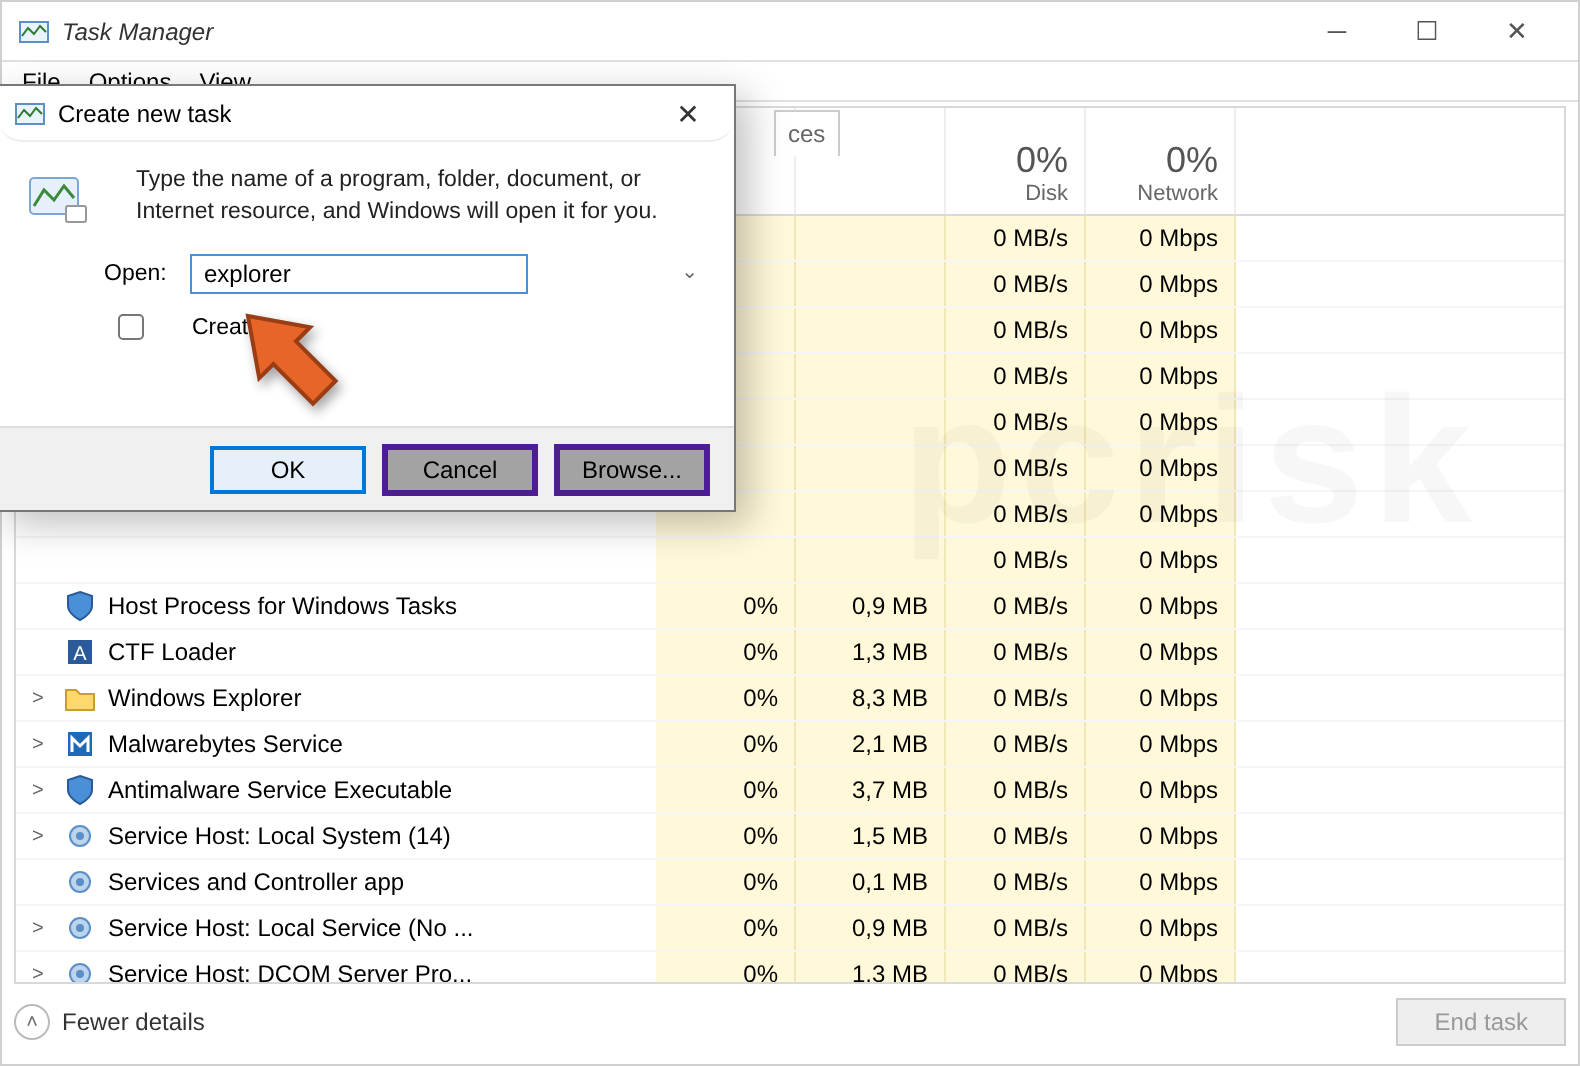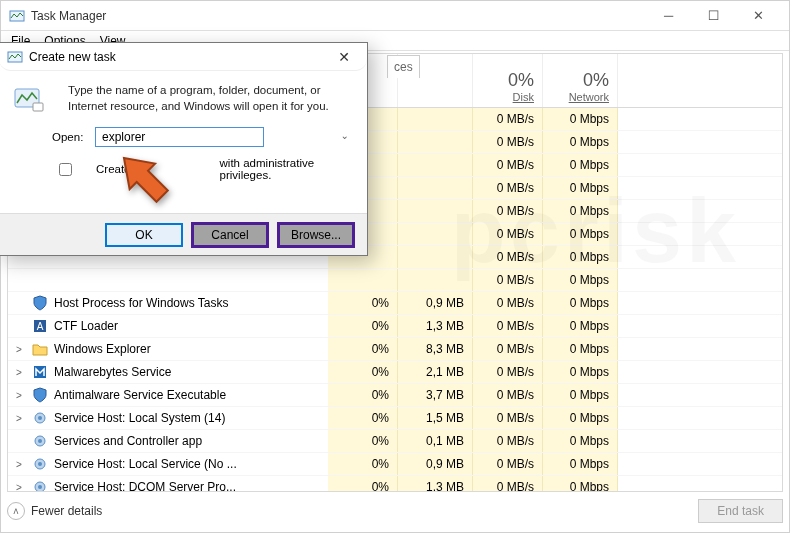--- a/index.html
+++ b/index.html
@@ -2,37 +2,37 @@
 <html><head>
 <meta charset="utf-8">
 <style>
 * { box-sizing: border-box; margin: 0; padding: 0; font-family: "Segoe UI", Tahoma, sans-serif; }
 body { width: 790px; height: 533px; background: #fff; position: relative; overflow: hidden; }
 
 
 .tm-window { position: absolute; inset: 0; border: 1px solid #d0d0d0; background: #fff; }
 .tm-titlebar { height: 30px; display: flex; align-items: center; padding: 0 8px; background: #fff; border-bottom: 1px solid #e0e0e0; }
 .tm-title-icon { width: 16px; height: 16px; margin-right: 6px; }
-.tm-title { font-size: 12px; color: #333; flex: 1; }
+.tm-title { font-size: 12px; color: #333; flex: 1; font-style: italic; }
 .tm-ctrls { display: flex; }
 .tm-ctrl { width: 45px; height: 28px; display: flex; align-items: center; justify-content: center; color: #555; font-size: 13px; cursor: default; }
 .tm-menubar { height: 20px; display: flex; align-items: center; padding: 0 4px; font-size: 12px; color: #000; gap: 2px; border-bottom: 1px solid #e0e0e0; }
 .tm-menu-item { padding: 0 6px; cursor: default; }
 .tm-body { position: absolute; top: 52px; left: 6px; right: 6px; bottom: 40px; border: 1px solid #d9d9d9; background: #fff; overflow: hidden; }
 
 
 .tm-header { position: absolute; top: 0; left: 0; right: 0; height: 54px; display: flex; border-bottom: 1px solid #d9d9d9; font-size: 12px; color: #666; }
 .col-name { flex: 0 0 320px; }
 .col-cpu { flex: 0 0 70px; }
 .col-mem { flex: 0 0 75px; }
 .col-disk { flex: 0 0 70px; }
 .col-net { flex: 0 0 75px; }
 .tm-header .hcell { display: flex; flex-direction: column; justify-content: flex-end; align-items: flex-end; padding: 4px 8px; border-right: 1px solid #eee; }
 .tm-header .hcell .pct { font-size: 18px; color: #555; }
-.tm-header .hcell .lbl { font-size: 11px; color: #666; text-decoration: underline; }
+.tm-header .hcell .lbl { font-size: 11px; color: #666; }
 
 
 .tm-rows { position: absolute; top: 54px; left: 0; right: 0; bottom: 0; overflow-y: auto; }
 .tm-row { display: flex; height: 23px; align-items: center; font-size: 12px; color: #000; border-bottom: 1px solid #f5f5f5; }
 .tm-row .cell { display: flex; align-items: center; height: 100%; padding: 0 8px; }
 .cell.name { flex: 0 0 320px; gap: 6px; }
 .cell.name .twisty { width: 10px; color: #666; font-size: 10px; }
 .cell.name .proc-icon { width: 16px; height: 16px; display: inline-flex; align-items: center; justify-content: center; }
 .cell.num { justify-content: flex-end; background: #fff9d9; border-right: 1px solid #f0e8b8; }
 .cell.cpu { flex: 0 0 70px; }
@@ -382,21 +382,20 @@
     <span class="lbl">Open:</span>
     <div class="dlg-input-wrap">
       <input class="dlg-input" value="explorer" style="">
       <span class="dlg-input-arrow">⌄</span>
     </div>
   </div>
   <div class="dlg-check-row">
     <input type="checkbox" class="dlg-check" style="">
     <span>Create</span>
     <span style="width:46px;"></span>
-    <span>with administrative privileges.</span>
   </div>
   <div class="dlg-buttons">
     <button class="dlg-btn primary">OK</button>
     <button class="dlg-btn">Cancel</button>
     <button class="dlg-btn">Browse...</button>
   </div>
 </div>
 
 <div class="arrow-ptr">
   <svg width="80" height="80" viewBox="0 0 80 80">

